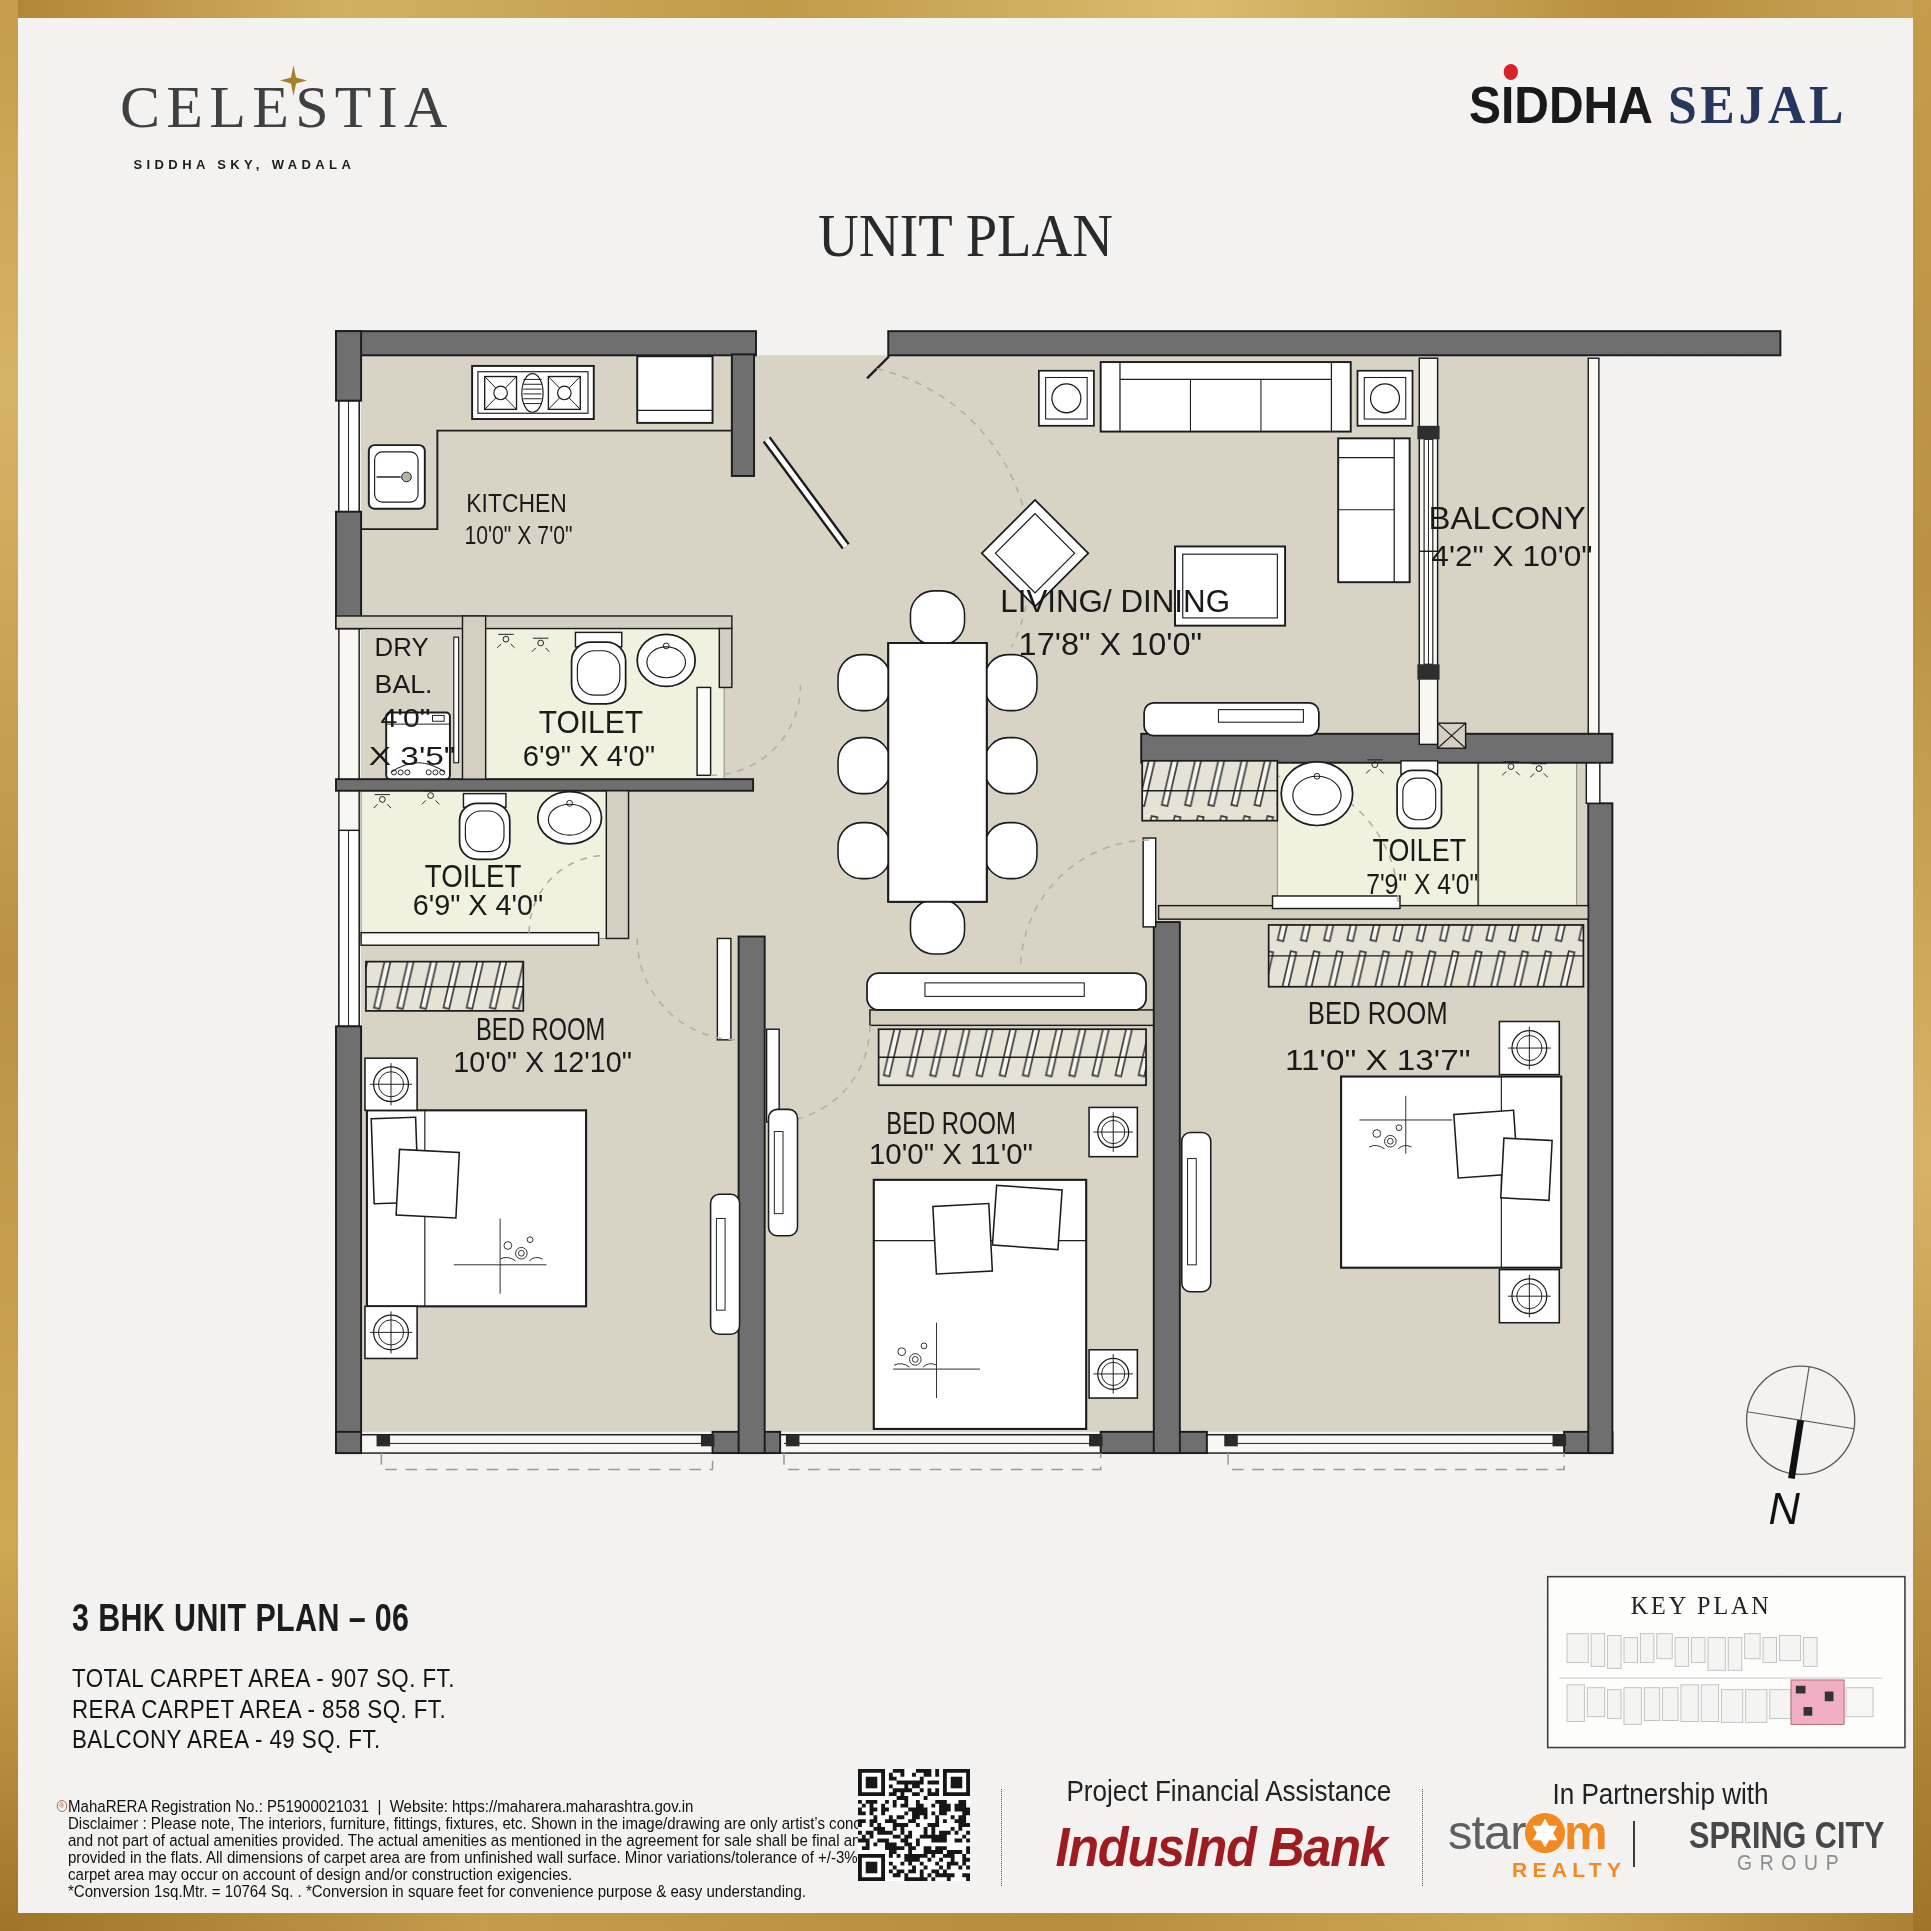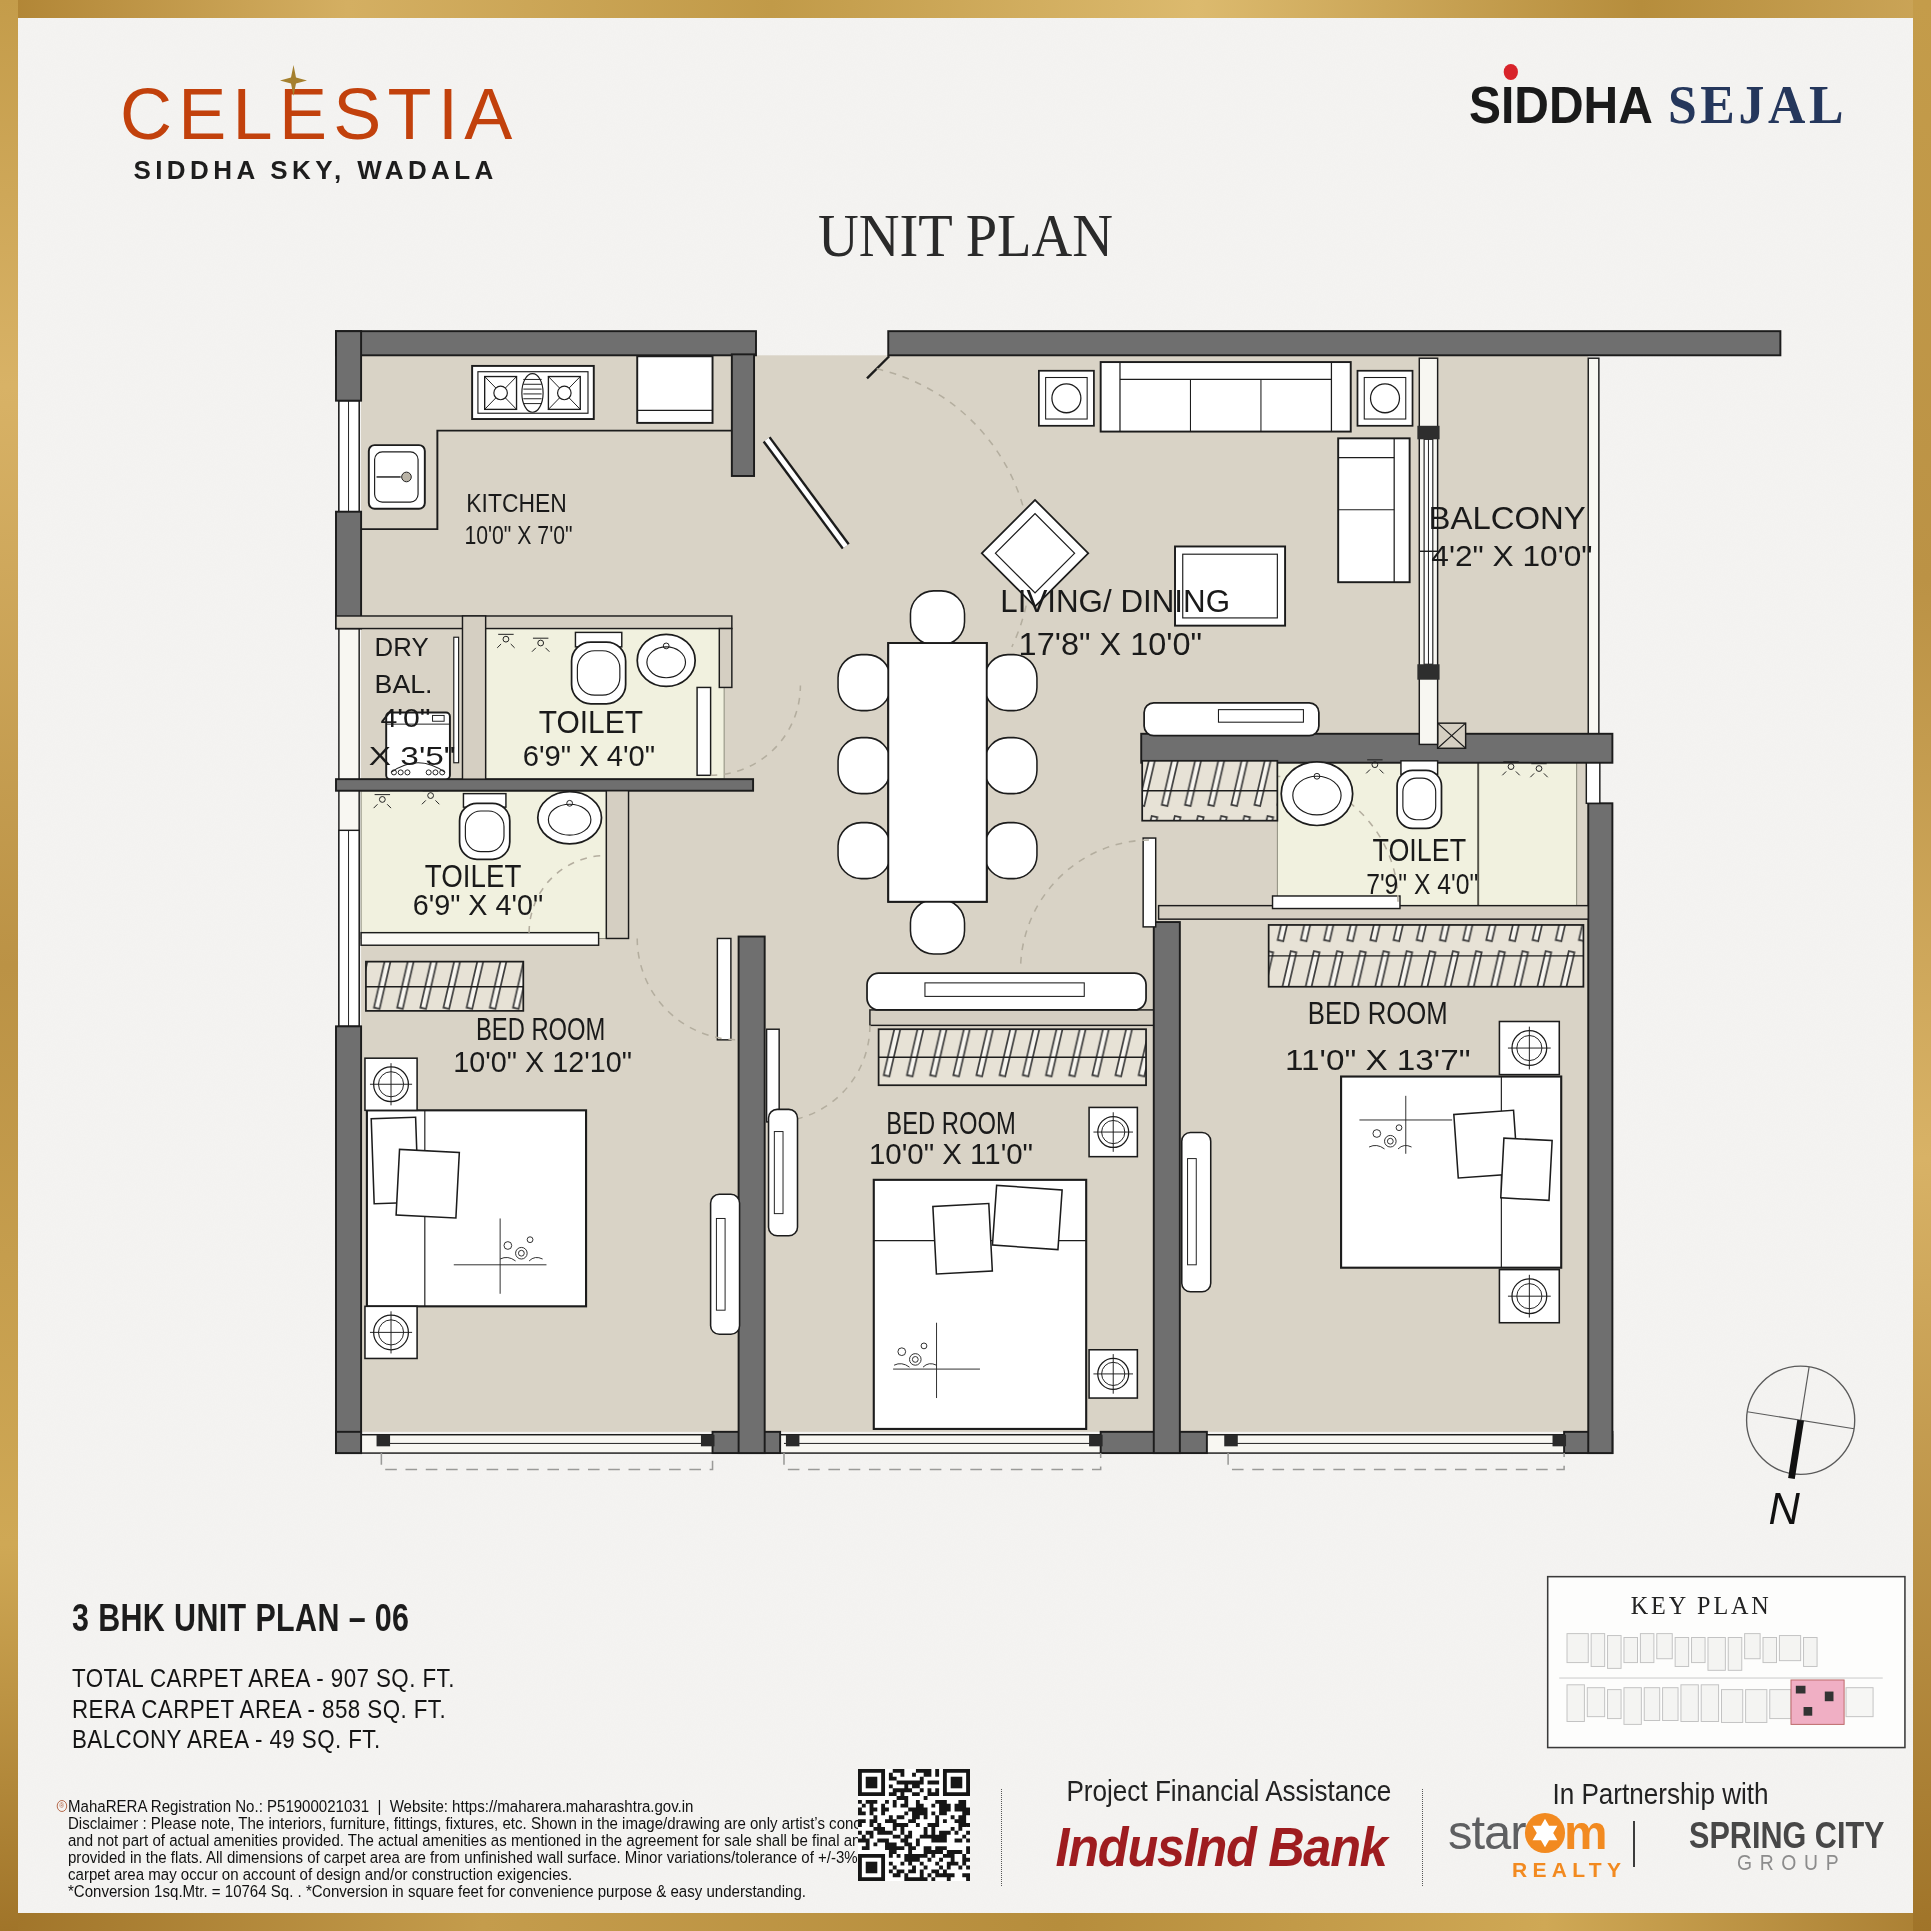--- a/index.html
+++ b/index.html
@@ -21,25 +21,25 @@
 
 <div class="abs" style="left:0;top:0;width:1931px;height:18.3px;background:linear-gradient(90deg,#b08434,#d4af62 18%,#c19a48 40%,#dcba6e 62%,#b68d3c 85%,#cba558);"></div>
 
 <div class="abs" style="left:0;top:1913px;width:1931px;height:18.3px;background:linear-gradient(90deg,#a07429,#c49c4c 25%,#b68d3c 55%,#cfa855 80%,#aa7f33);"></div>
 
 <div class="abs" style="left:0;top:0;width:18.3px;height:1931px;background:linear-gradient(180deg,#c49c4a,#d8b266 20%,#bb9245 50%,#cfa855 80%,#a07429);"></div>
 
 <div class="abs" style="left:1913px;top:0;width:18.3px;height:1931px;background:linear-gradient(180deg,#c49c4a,#bb9245 30%,#d8b266 60%,#a07429);"></div>
 
 <div class="abs" style="left:120px;top:73px;width:406px;">
-  <div style="font-family:Liberation Sans, sans-serif;font-size:72px;letter-spacing:6.3px;color:#c2410c;white-space:nowrap;">CELESTIA</div>
+  <div style="font-family:Liberation Serif, serif;font-size:60px;letter-spacing:6.3px;color:#404040;white-space:nowrap;">CELESTIA</div>
   <svg class="abs" style="left:160px;top:-7.7px" width="27" height="31" viewBox="0 0 28 32">
       <path d="M14 0 L16.6 13 L28 16 L16.6 19 L14 32 L11.4 19 L0 16 L11.4 13 Z" fill="#a5802e"></path>
     </svg>
-  <div style="margin-top:0;margin-left:13.5px;font-size:26px;font-weight:bold;letter-spacing:4.4px;color:#1d1d1d;white-space:nowrap;">SIDDHA SKY, WADALA</div>
+  <div style="margin-top:15px;margin-left:13.5px;font-size:13px;font-weight:bold;letter-spacing:4.4px;color:#1d1d1d;white-space:nowrap;">SIDDHA SKY, WADALA</div>
 </div>
 
 <div class="abs" style="left:1469px;top:73px;white-space:nowrap;transform:scale(0.94,1);transform-origin:left top;">
   <span style="font-size:51px;font-weight:bold;color:#1a1a1a;letter-spacing:0px;">S<span style="position:relative;">I<span style="position:absolute;left:2.9px;top:-12.6px;width:15.4px;height:15.4px;border-radius:50%;background:#d8232a;"></span></span>DDHA</span>
   <span style="font-family:'Liberation Serif',serif;font-size:55px;font-weight:bold;color:#25375c;letter-spacing:3.9px;margin-left:11.6px;">SEJAL</span>
 </div>
 
 <div class="abs" style="left:0px;top:200px;width:1931px;text-align:center;font-family:'Liberation Serif',serif;font-size:62px;letter-spacing:0px;color:#2a2a2a;transform:scale(0.91,1);transform-origin:center top;">UNIT PLAN</div>
 
 <div id="planhost">

